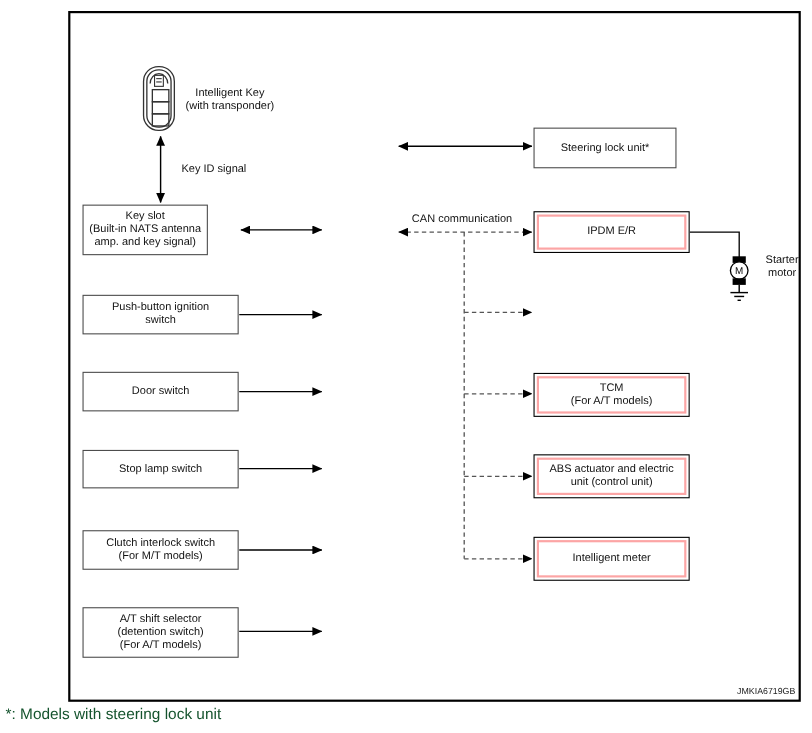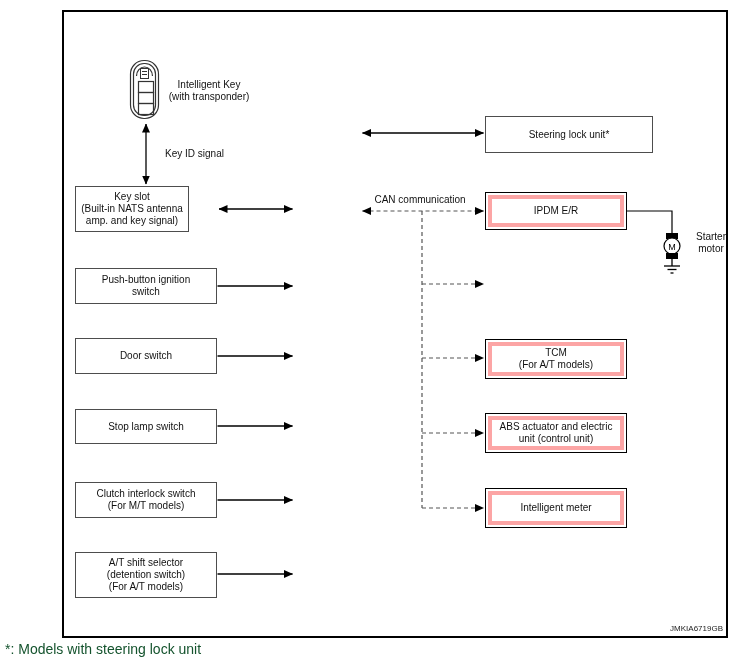--- a/index.html
+++ b/index.html
@@ -5,21 +5,21 @@
   * { margin:0; padding:0; box-sizing:border-box; }
   html,body { background:#fff; }
   body { font-family:"Liberation Sans","DejaVu Sans",sans-serif; color:#111; }
   .stage { position:relative; width:738px; height:666px; background:#fff; overflow:hidden; }
   .frame { position:absolute; left:62px; top:10px; width:666px; height:628px; border:2px solid #000; background:#fff; }
   .node { position:absolute; background:#fff; border:1px solid #4d4d4d;
           display:flex; flex-direction:column; align-items:center; justify-content:center;
           text-align:center; font-size:10px; line-height:12px; }
   .node .line { display:block; }
   .node.double { border:1px solid #000; padding:2px; }
-  .node.double .inner { border:4px solid #fca5a5; width:100%; height:100%;
+  .node.double .inner { border:2px solid #fca5a5; width:100%; height:100%;
           display:flex; flex-direction:column; align-items:center; justify-content:center; }
   .node.bcm { border-color:#8a8a8a; }
   .lbl { position:absolute; font-size:10px; line-height:12px; color:#111; }
   .lbl.center { text-align:center; }
   .wires { position:absolute; left:0; top:0; pointer-events:none; }
   .footnote { position:absolute; left:5px; top:641px; font-size:14px; color:#14532d; }
   .figure-id { position:absolute; left:623px; top:624px; width:100px; text-align:right; font-size:8px; color:#222; }
 </style>
 </head>
 <body>
@@ -109,21 +109,21 @@
     <span class="line">(For M/T models)</span>
   </div>
 
   <div class="node" style="left:75px; top:552px; width:142px; height:46px">
     <span class="line">A/T shift selector</span>
     <span class="line">(detention switch)</span>
     <span class="line">(For A/T models)</span>
   </div>
 
 
-  <div class="node" style="left:485px; top:116px; width:168px; height:37px">
+  <div class="node" style="left:485px; top:116px; width:130px; height:37px">
     <span class="line">Steering lock unit*</span>
   </div>
 
   <div class="node double" style="left:485px; top:192px; width:142px; height:38px">
     <div class="inner">
       <span class="line">IPDM E/R</span>
     </div>
   </div>
 
 

